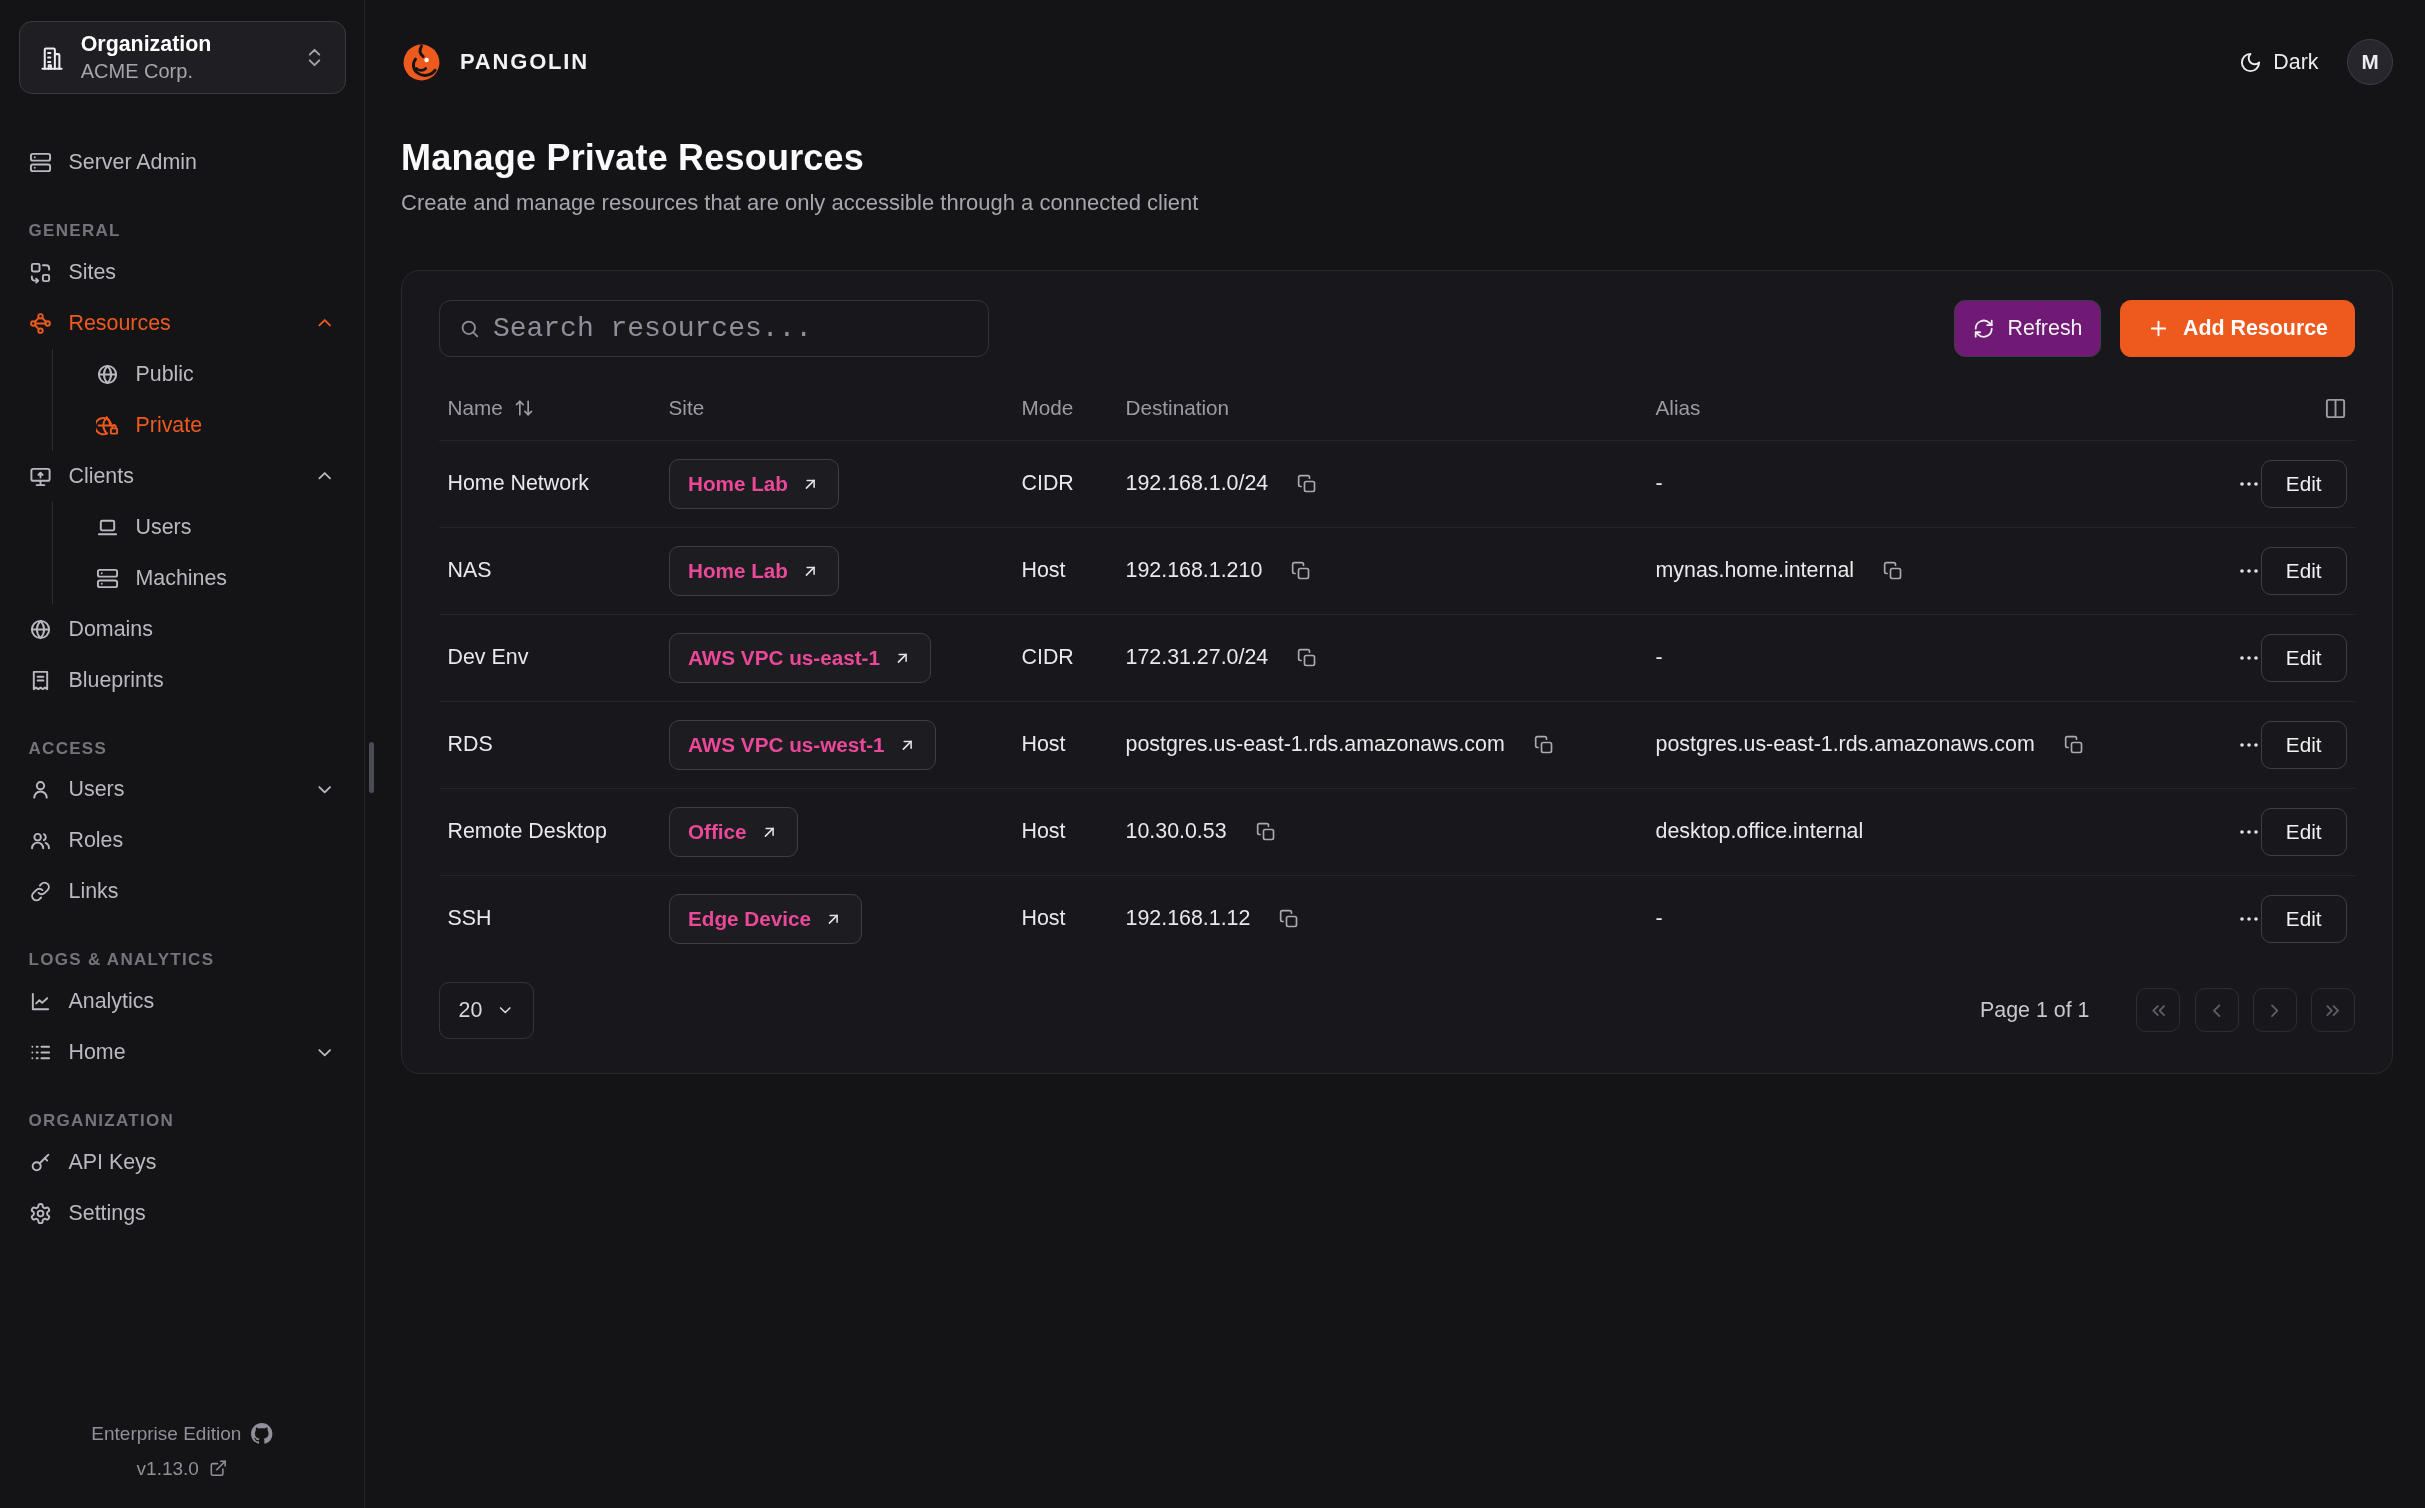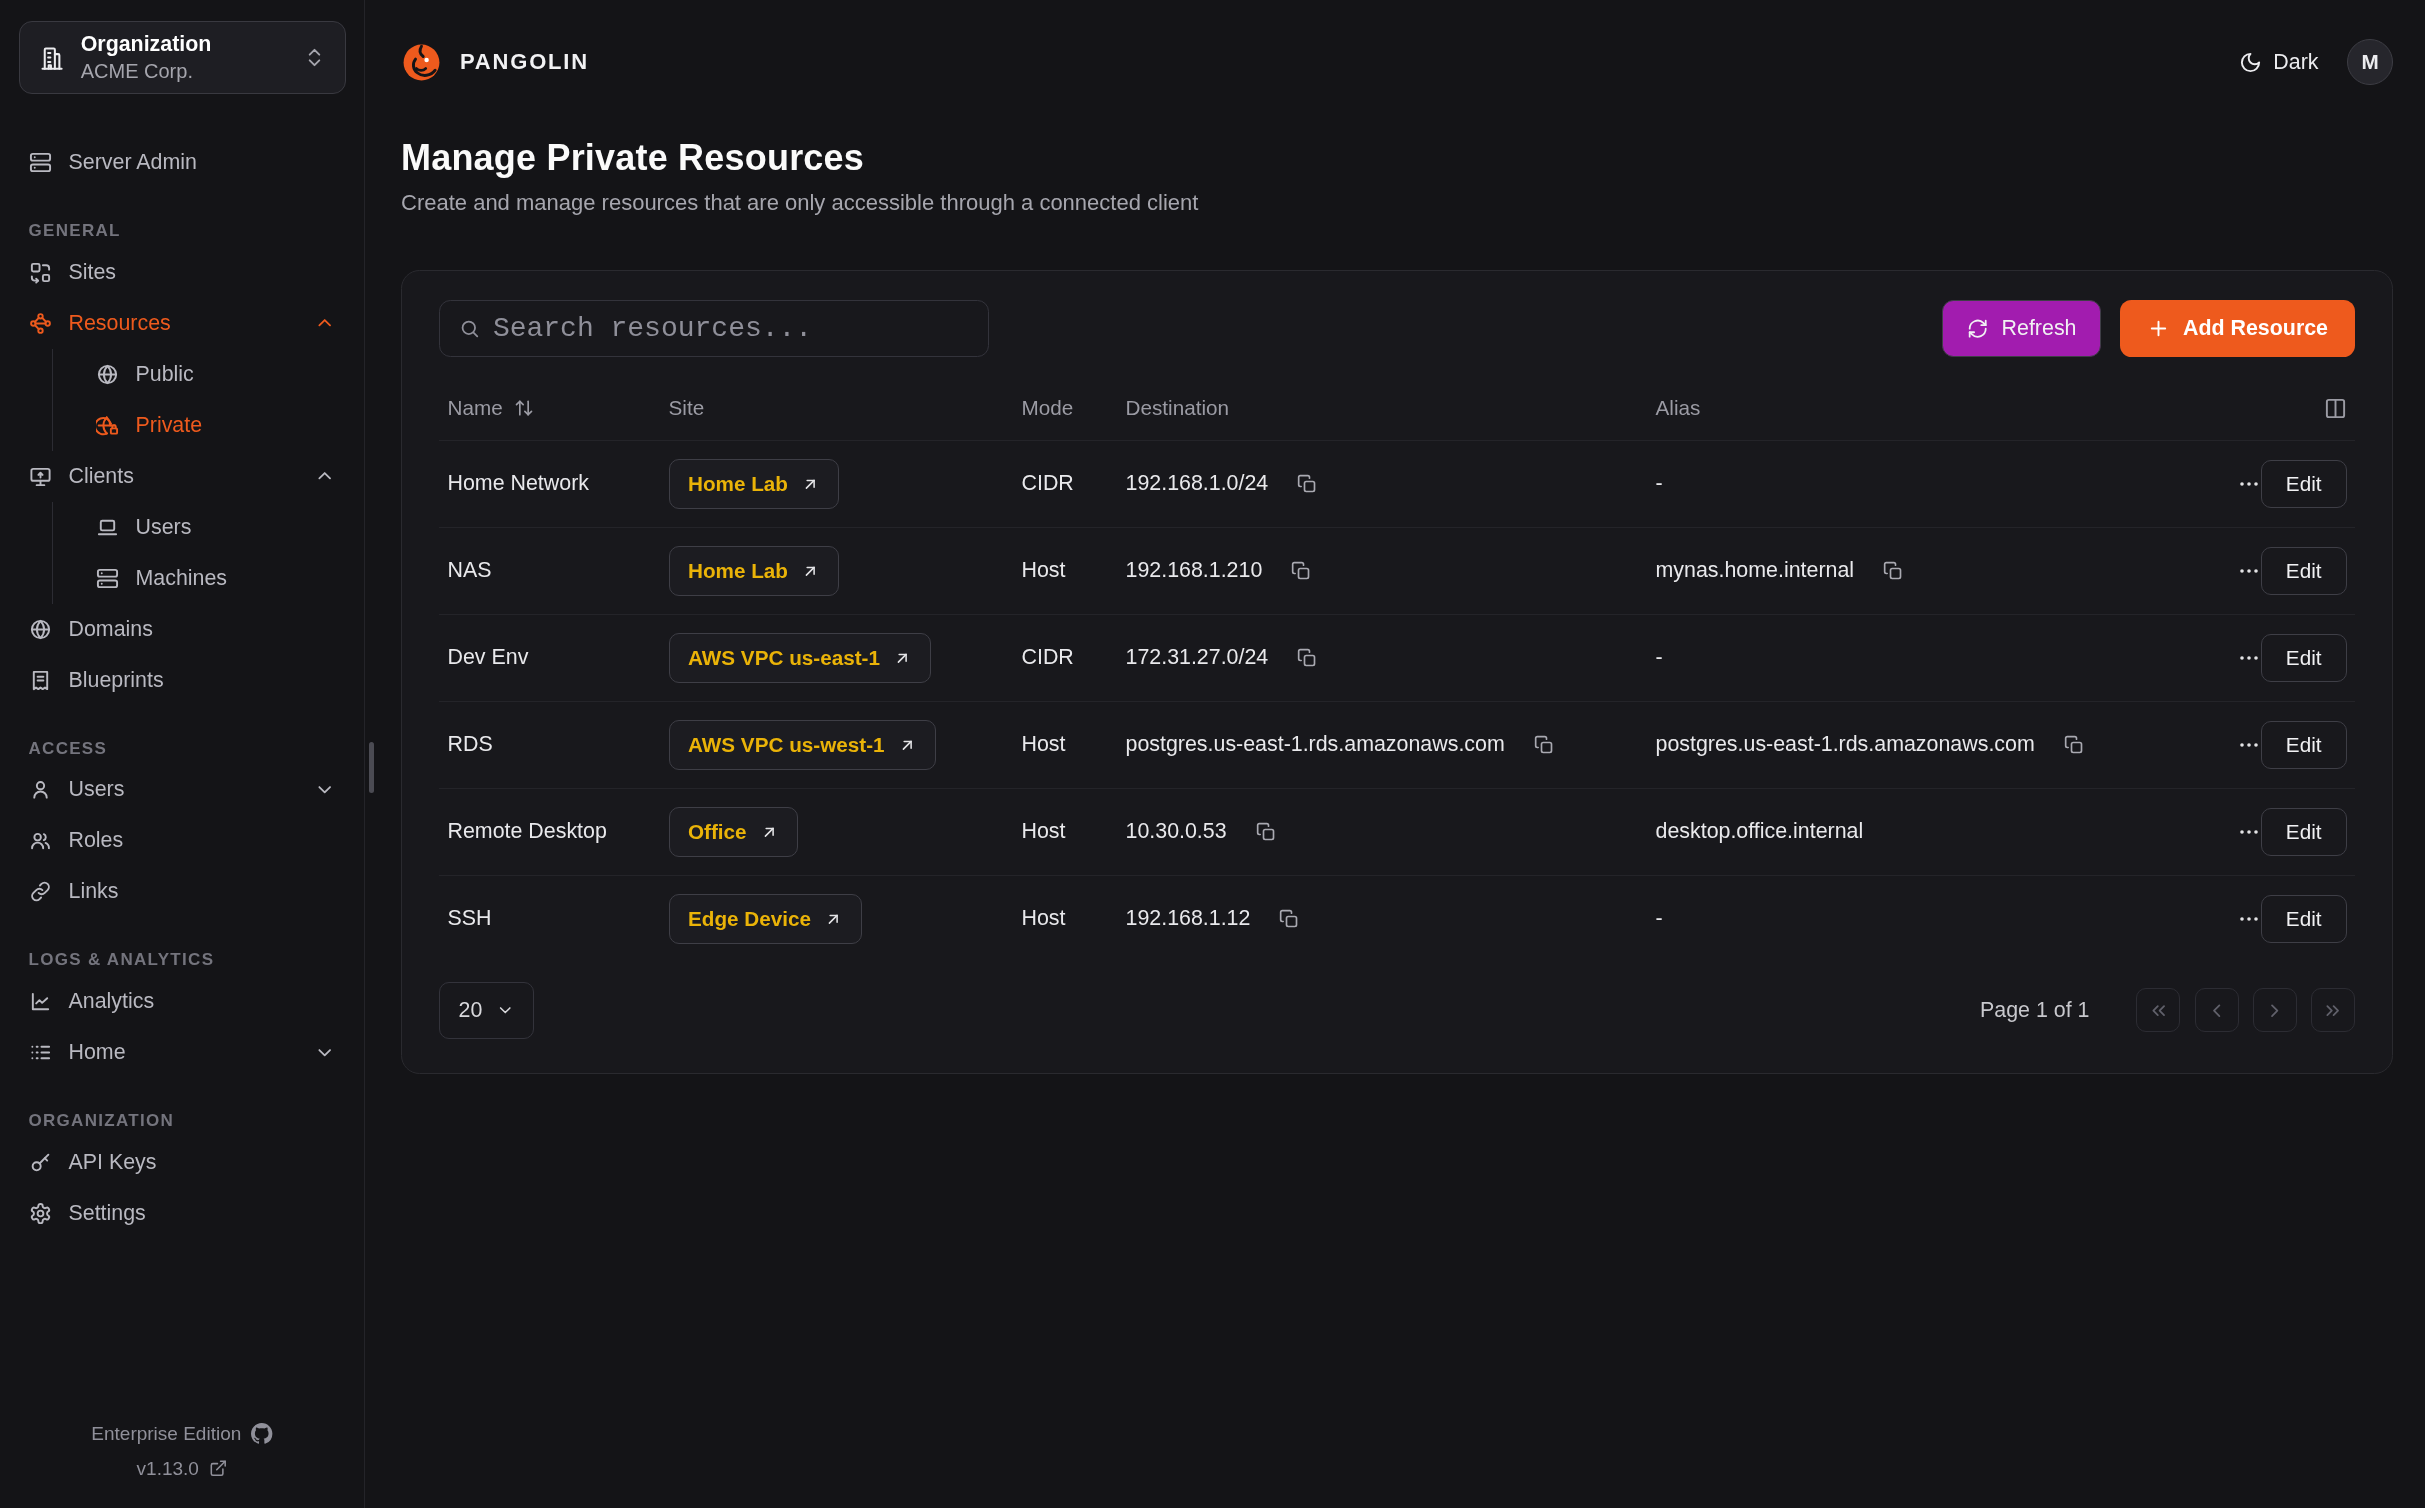--- a/index.html
+++ b/index.html
@@ -39,30 +39,30 @@
   .page-title { margin-top:46px; font-size:36px; font-weight:700; letter-spacing:0.2px; color:#fafafa; }
   .page-sub { margin-top:11.4px; font-size:22px; color:#a6a6ae; }
 
   .card { margin-top:54px; background:#18181c; border:1.4px solid #2a2a2f; border-radius:18.5px; padding:28.5px 37px 34px; }
   .toolbar { display:flex; align-items:center; justify-content:space-between; }
   .search { width:550px; height:57px; border:1.4px solid #33333b; border-radius:11.4px; display:flex; align-items:center; gap:13px; padding:0 18.5px; color:#8f8f99; }
   .search input { flex:1; background:transparent; border:none; outline:none; color:#a16207; font-size:28px; font-family:Liberation Mono, monospace; }
   .search input::placeholder { color:#8f8f99; }
   .toolbar-right { display:flex; align-items:center; gap:18.5px; }
   .btn { height:57px; border-radius:11.4px; display:inline-flex; align-items:center; gap:13px; font-size:21.4px; font-family:inherit; cursor:pointer; }
-  .btn-outline { border:1.4px solid #3e3e46; background:#a21caf; color:#f1f1f3; padding:0 24px; }
+  .btn-outline { border:1.4px solid #3e3e46; background:#701a75; color:#f1f1f3; padding:0 18px; }
   .btn-primary { border:none; background:#ee5a1d; color:#ffffff; padding:0 27px; font-weight:600; }
 
   .thead, .row { display:grid; grid-template-columns:221px 353px 104px 530px 444px 1fr; align-items:center; padding:0 8.5px; }
   .thead { height:63px; margin-top:20px; color:#9b9ba4; font-size:20.7px; }
   .th-name { display:flex; align-items:center; gap:11.4px; cursor:pointer; }
   .th-last { display:flex; justify-content:flex-end; }
   .cols-btn { color:#9b9ba4; cursor:pointer; }
   .row { height:87px; border-top:1.4px solid #242429; font-size:21.4px; color:#e9e9ec; }
-  .chip { display:inline-flex; align-items:center; gap:13px; border:1.4px solid #3e3e46; background:#1c1c21; border-radius:10px; padding:12px 18.5px; font-size:20.7px; font-weight:600; color:#eab308; cursor:pointer; width:max-content; }
+  .chip { display:inline-flex; align-items:center; gap:13px; border:1.4px solid #3e3e46; background:#1c1c21; border-radius:10px; padding:12px 18.5px; font-size:20.7px; font-weight:600; color:#ec4899; cursor:pointer; width:max-content; }
   .chip .arrow { color:#e4e4e7; }
   .val { display:flex; align-items:center; gap:29px; }
   .copy-btn { color:#a9a9b1; cursor:pointer; display:inline-flex; }
   .actions { display:flex; align-items:center; justify-content:flex-end; }
   .dots-btn { color:#e3e3e6; cursor:pointer; }
   .edit-btn { border:1.4px solid #3e3e46; background:transparent; color:#f1f1f3; border-radius:10px; padding:10.7px 24px; font-size:20.7px; font-family:inherit; cursor:pointer; }
 
   .tfoot { display:flex; align-items:center; justify-content:space-between; margin-top:20px; }
   .pagesize { display:inline-flex; align-items:center; gap:14.2px; height:57px; border:1.4px solid #33333b; border-radius:10px; padding:0 18.5px; font-size:21.4px; color:#d8d8dc; cursor:pointer; }
   .pag-right { display:flex; align-items:center; gap:47px; }

